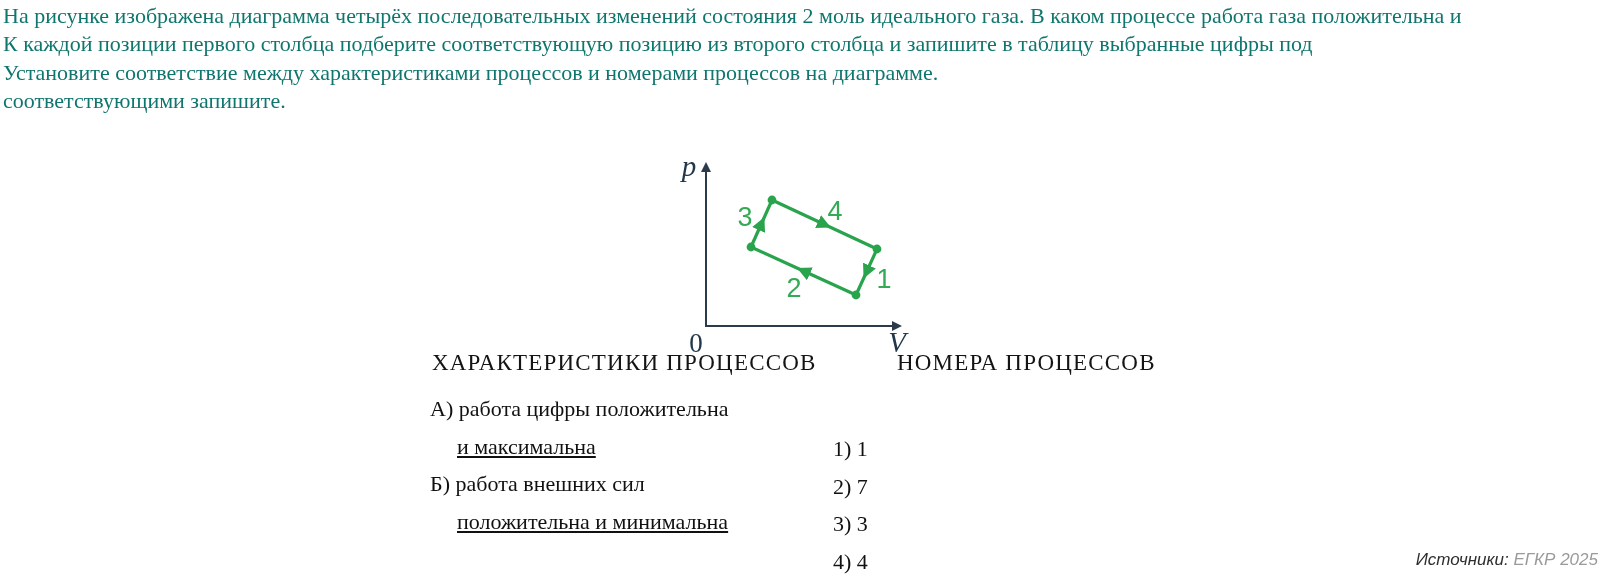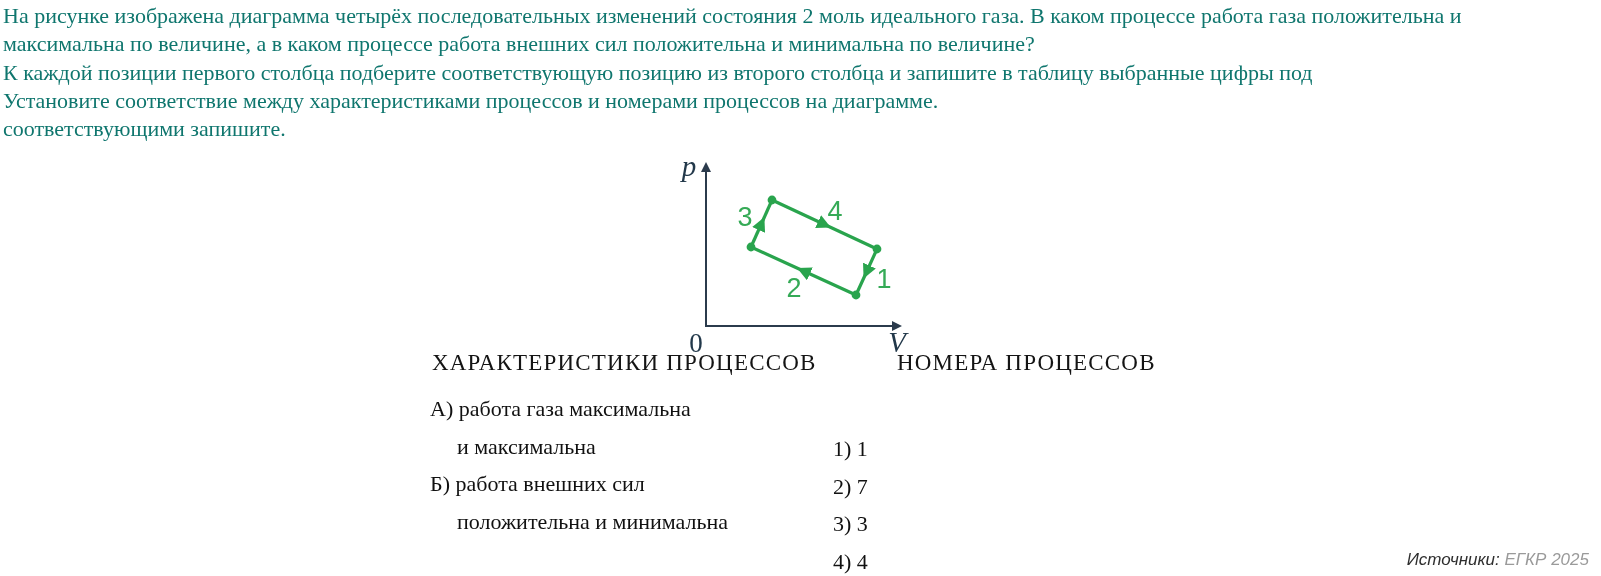--- a/index.html
+++ b/index.html
@@ -35,38 +35,37 @@
   }
   .hdr-left  { left:432px; top:350px; }
   .hdr-right { left:888px; top:350px;margin-left:9px; }
   .char-col, .num-col {
     position:absolute; top:390px;
     font-size:22px; line-height:37.5px;
     white-space:nowrap; color:#111;
   }
   .char-col { left:430px; }
   .num-col  { left:833px;margin-top:40px; }
-  .char-col .indent { padding-left:27px; }
+  .char-col .indent { padding-left:27px;text-decoration:underline; }
 
   
   .source {
-    position:absolute; right:12px; top:550px;
+    position:absolute; right:3px; top:550px;
     font-family:"Liberation Sans", sans-serif;
     font-style:italic; font-size:17px;
     white-space:nowrap;
   }
   .source-label { color:#2e2e2e; }
   .source-value { color:#9a9a9a; }
 </style>
 </head>
 <body>
 
 <div class="question">
   <div>На рисунке изображена диаграмма четырёх последовательных изменений состояния 2 моль идеального газа. В каком процессе работа газа положительна и</div>
-  <div>максимальна по величине, а в каком процессе работа внешних сил положительна и минимальна по величине?</div>
   <div>К каждой позиции первого столбца подберите соответствующую позицию из второго столбца и запишите в таблицу выбранные цифры под</div>
   <div>Установите соответствие между характеристиками процессов и номерами процессов на диаграмме.</div>
   <div>соответствующими запишите.</div>
 </div>
 
 <svg class="diagram" width="270" height="215" viewBox="650 145 270 215">
   <defs>
     <marker id="arrA" viewBox="0 0 10 10" refX="4" refY="5" markerWidth="5" markerHeight="5" orient="auto">
       <path d="M0,0 L10,5 L0,10 z" fill="#2b3b4c"></path>
     </marker>
@@ -94,21 +93,21 @@
   <text class="proc-label" x="884" y="288" text-anchor="middle">1</text>
   <text class="proc-label" x="794" y="297" text-anchor="middle">2</text>
   <text class="proc-label" x="745" y="226" text-anchor="middle">3</text>
   <text class="proc-label" x="835" y="220" text-anchor="middle">4</text>
 </svg>
 
 <div class="tbl-header hdr-left">ХАРАКТЕРИСТИКИ ПРОЦЕССОВ</div>
 <div class="tbl-header hdr-right">НОМЕРА ПРОЦЕССОВ</div>
 
 <div class="char-col">
-  <div>А) работа газа максимальна</div>
+  <div>А) работа цифры положительна</div>
   <div class="indent">и максимальна</div>
   <div>Б) работа внешних сил</div>
   <div class="indent">положительна и минимальна</div>
 </div>
 
 <div class="num-col">
   <div>1) 1</div>
   <div>2) 7</div>
   <div>3) 3</div>
   <div>4) 4</div>

